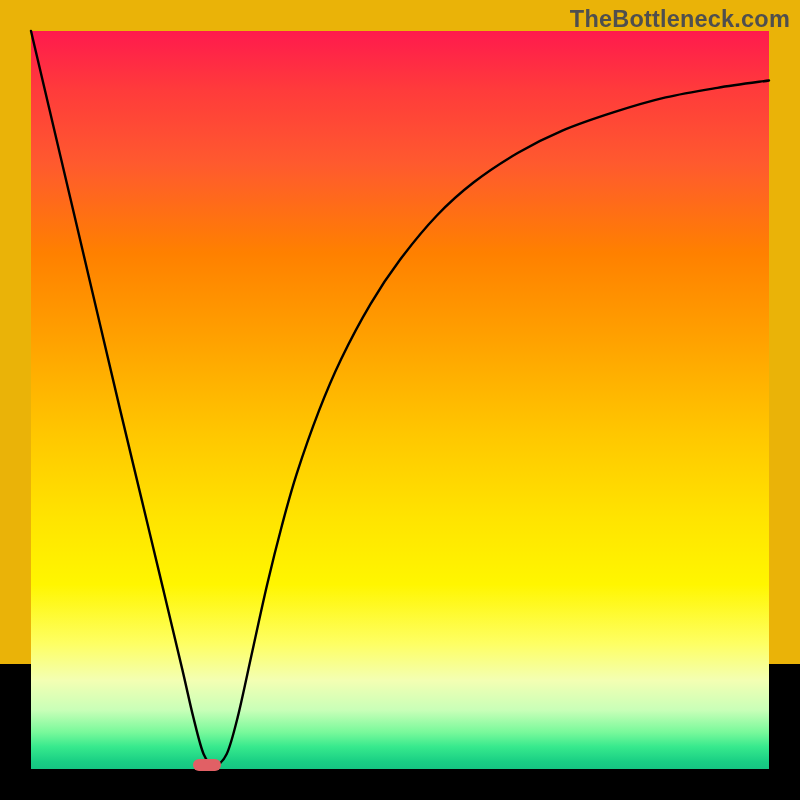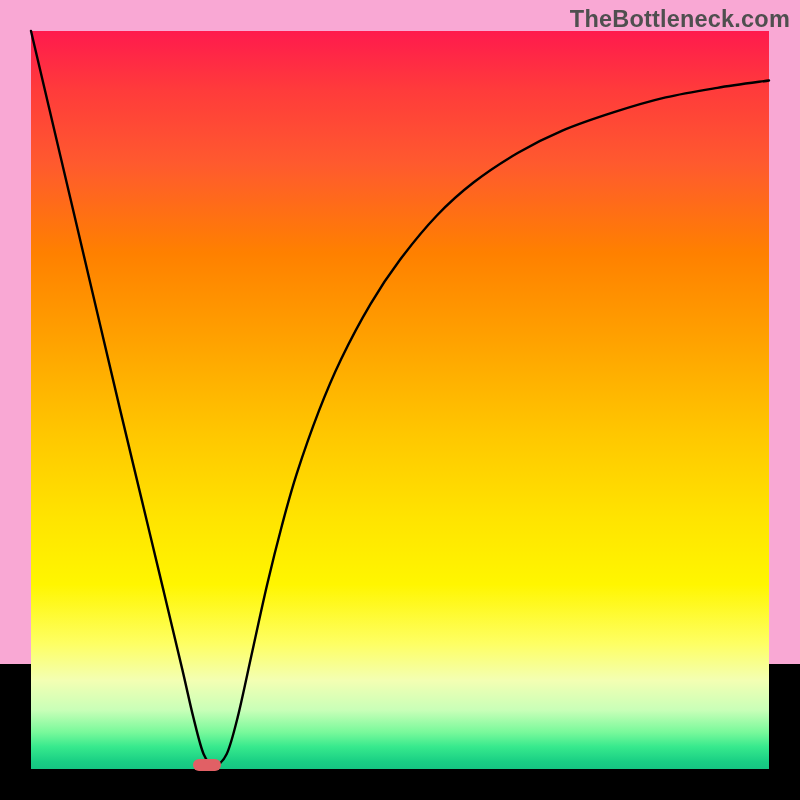--- a/index.html
+++ b/index.html
@@ -8,21 +8,21 @@
     width: 800px;
     height: 800px;
     background: #000;
     overflow: hidden;
     font-family: Arial, Helvetica, sans-serif;
   }
   .frame {
     position: relative;
     width: 800px;
     height: 664px;
-    background: #f9a8d4;
+    background: #eab308;
   }
   .plot-area {
     position: absolute;
     left: 31px;
     top: 31px;
     width: 738px;
     height: 738px;
     background: linear-gradient(to bottom,
       #ff1a4d 0%,
       #ff3b3b 8%,

